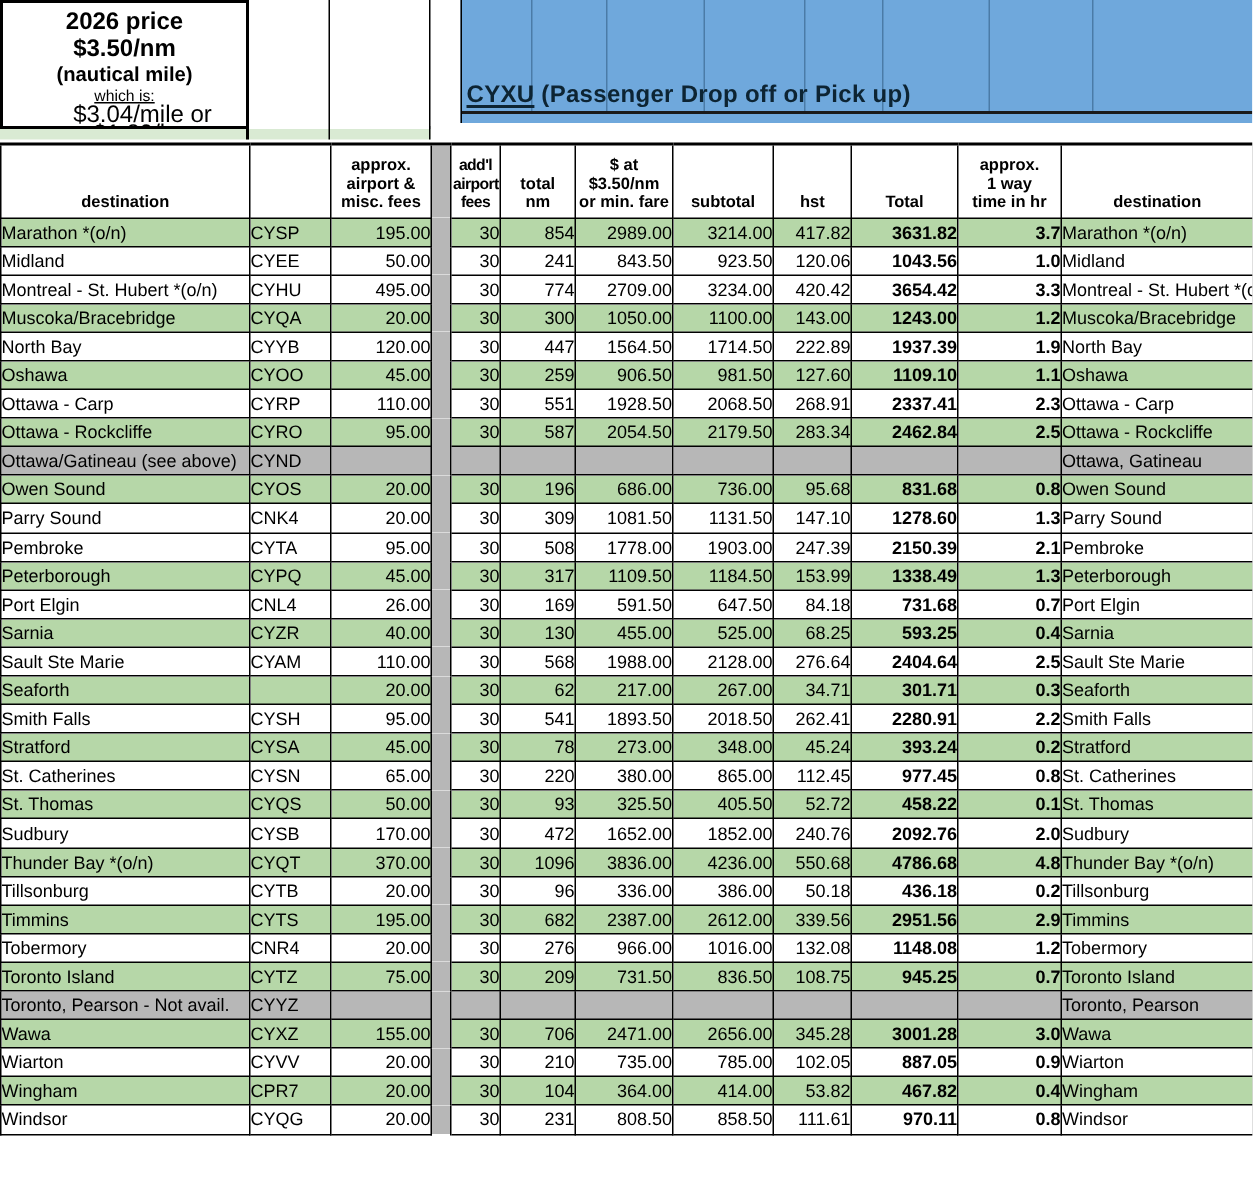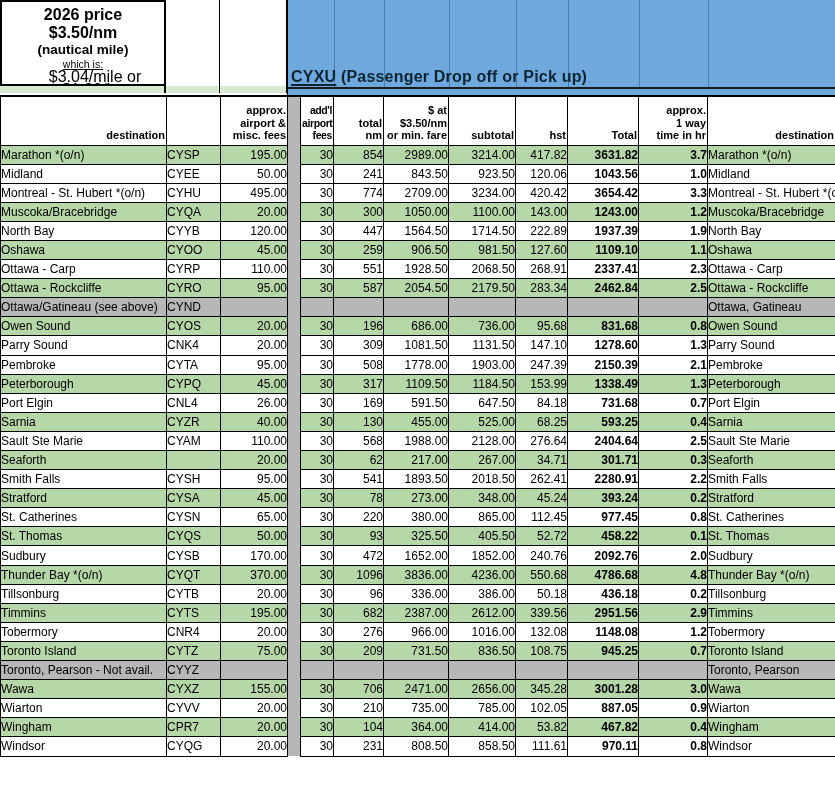--- a/index.html
+++ b/index.html
@@ -15,30 +15,30 @@
   .pb-big   { font-size: 16px; font-weight: bold; line-height: 18px; }
   .pb-mid   { font-size: 13.5px; font-weight: bold; line-height: 16px; }
   .pb-small { font-size: 10.5px; line-height: 12px; text-decoration: underline; }
   .pb-conv  { font-size: 16px; line-height: 13px; padding-left: 24px; }
   .tcell { height: 86px; border-right: 1px solid #000; background: #fff; }
   .w-code { width: 54px; } .w-fees { width: 67px; } .w-dest { width: 166px; }
   .strip { display: flex; height: 7px; }
   .scell { background: var(--strip-green, #d9ead3); border-right: 1px solid #000; height: 7px; }
   .strip .w-dest { border-right: 2px solid #000; }
 
-  .banner { position: relative; width: 548px; height: 95px; background: var(--banner-blue, #6fa8dc); border-left: 1px solid #000; overflow: hidden; }
+  .banner { position: relative; width: 548px; height: 82px; background: var(--banner-blue, #6fa8dc); border-left: 1px solid #000; overflow: hidden; margin-left: 20px; }
   .banner-text { position: absolute; left: 3px; bottom: 9px; font-size: 16px; font-weight: bold; color: var(--banner-text, #0d2433); white-space: nowrap; letter-spacing: 0.2px; }
   .banner-link { color: inherit; text-decoration: underline; text-decoration-thickness: 2px; text-underline-offset: 2px; cursor: pointer; }
   .banner-hline { position: absolute; left: 0; right: 0; bottom: 6px; height: 2px; background: #1a1a1a; }
   .banner .vline { position: absolute; top: 0; bottom: 8px; width: 1px; background: rgba(10,40,70,0.35); }
 
   
   table.grid { border-collapse: collapse; table-layout: fixed; width: 835px; }
   .grid th, .grid td { border: 1px solid #000; overflow: hidden; white-space: nowrap; }
-  .grid thead th { height: 49px; vertical-align: bottom; text-align: right; background: #fff;
+  .grid thead th { height: 49px; vertical-align: bottom; text-align: center; background: #fff;
                    font-size: 11px; font-weight: bold; line-height: 12.5px; white-space: pre-line;
                    border-top: 2px solid #000; padding: 0 1px 3px 1px; }
   .grid thead th.th-addl { font-size: 10.5px; letter-spacing: -0.4px; }
   .grid tbody td { height: 19.1px; font-size: 12px; vertical-align: middle; padding: 0; }
   td.l { text-align: left; padding-left: 3px; }
   td.r { text-align: right; padding-right: 4px; }
   td.b, th.b { font-weight: bold; }
   .spacer { background: var(--row-gray, #b7b7b7) !important; border-top: none !important; border-bottom: none !important; }
   th.spacer { border-top: 2px solid #000 !important; }
   .row-green td { background: var(--row-green, #b6d7a8); }

